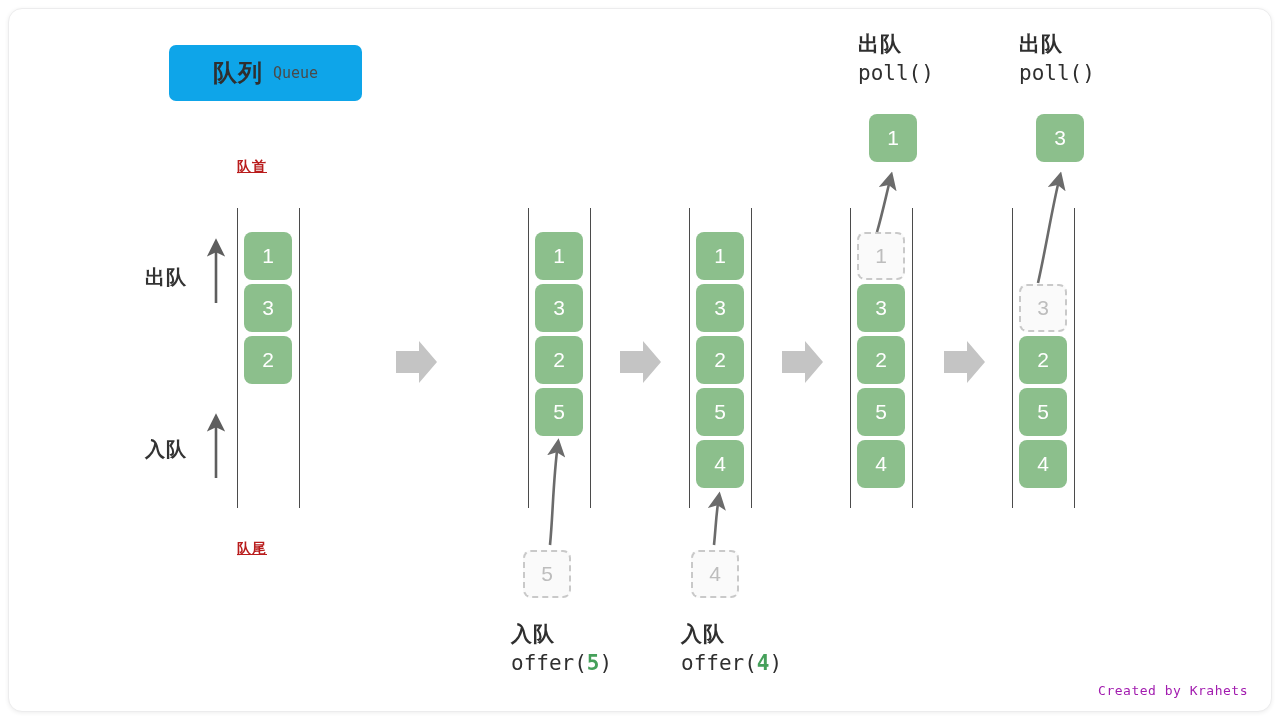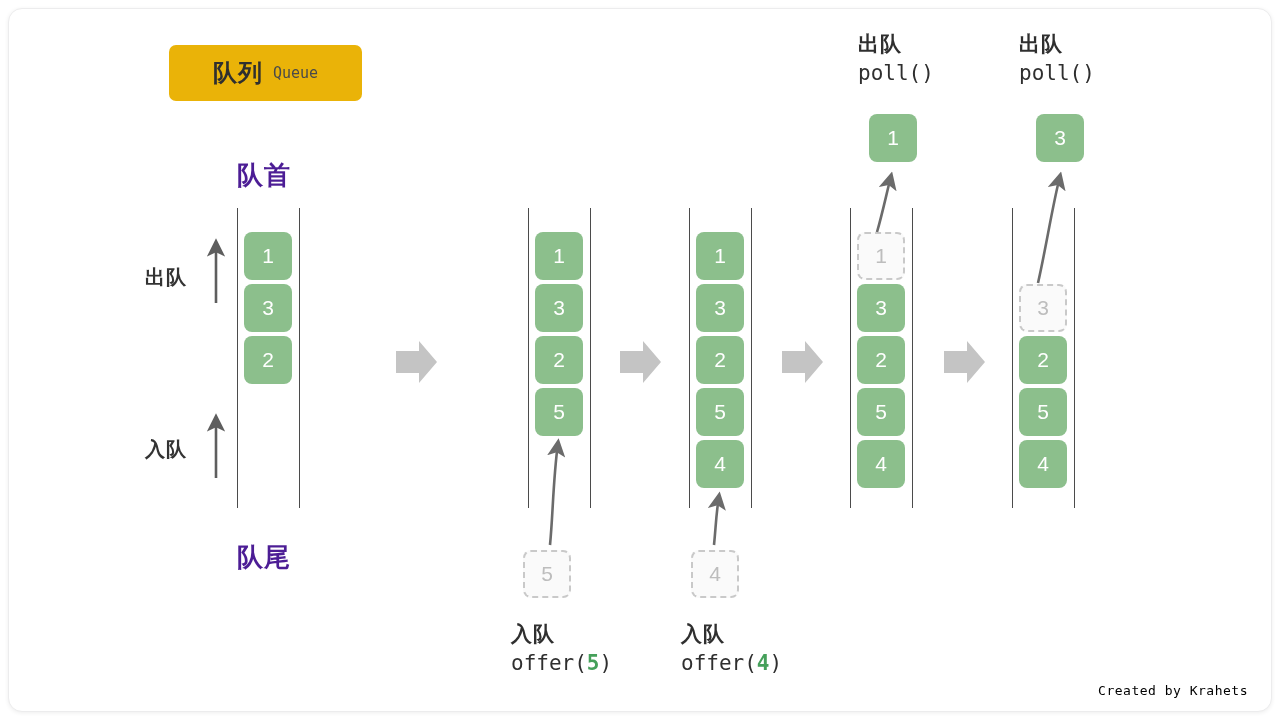--- a/index.html
+++ b/index.html
@@ -30,21 +30,21 @@
     border-radius: 14px;
     box-sizing: border-box;
     box-shadow: 0 1px 4px rgba(0,0,0,0.07);
   }
   .title-chip {
     position: absolute;
     left: 169px;
     top: 45px;
     width: 193px;
     height: 56px;
-    background: #eab308;
+    background: #0ea5e9;
     border-radius: 7px;
     display: flex;
     align-items: center;
     justify-content: center;
     gap: 10px;
   }
   .title-cn {
     font-size: 24px;
     font-weight: bold;
     color: #2f2f2f;
@@ -78,25 +78,26 @@
     justify-content: center;
     box-sizing: border-box;
   }
   .cell.ghost {
     background: #fafafa;
     border: 2px dashed #c9c9c9;
     color: #bdbdbd;
   }
   .lbl-cn {
     position: absolute;
-    font-size: 26px;
-    font-weight: bold;
-    color: #4c1d95;
+    font-size: 14px;
+    font-weight: bold;
+    color: #b91c1c;
     white-space: nowrap;
     letter-spacing: 1px;
+    text-decoration: underline;
   }
   .lbl-side {
     position: absolute;
     font-size: 20px;
     font-weight: bold;
     color: #333333;
     white-space: nowrap;
     letter-spacing: 1px;
   }
   .op-label {
@@ -119,21 +120,21 @@
     display: block;
     line-height: 1.45;
   }
   .op-code .num { color: #45a05a; font-weight: bold; }
   .footer {
     position: absolute;
     right: 32px;
     bottom: 22px;
     font-family: "DejaVu Sans Mono", "Liberation Mono", monospace;
     font-size: 13px;
-    color: #000000;
+    color: #a21caf;
     letter-spacing: 0.5px;
   }
   svg.overlay {
     position: absolute;
     left: 0;
     top: 0;
     width: 1280px;
     height: 720px;
     pointer-events: none;
   }

